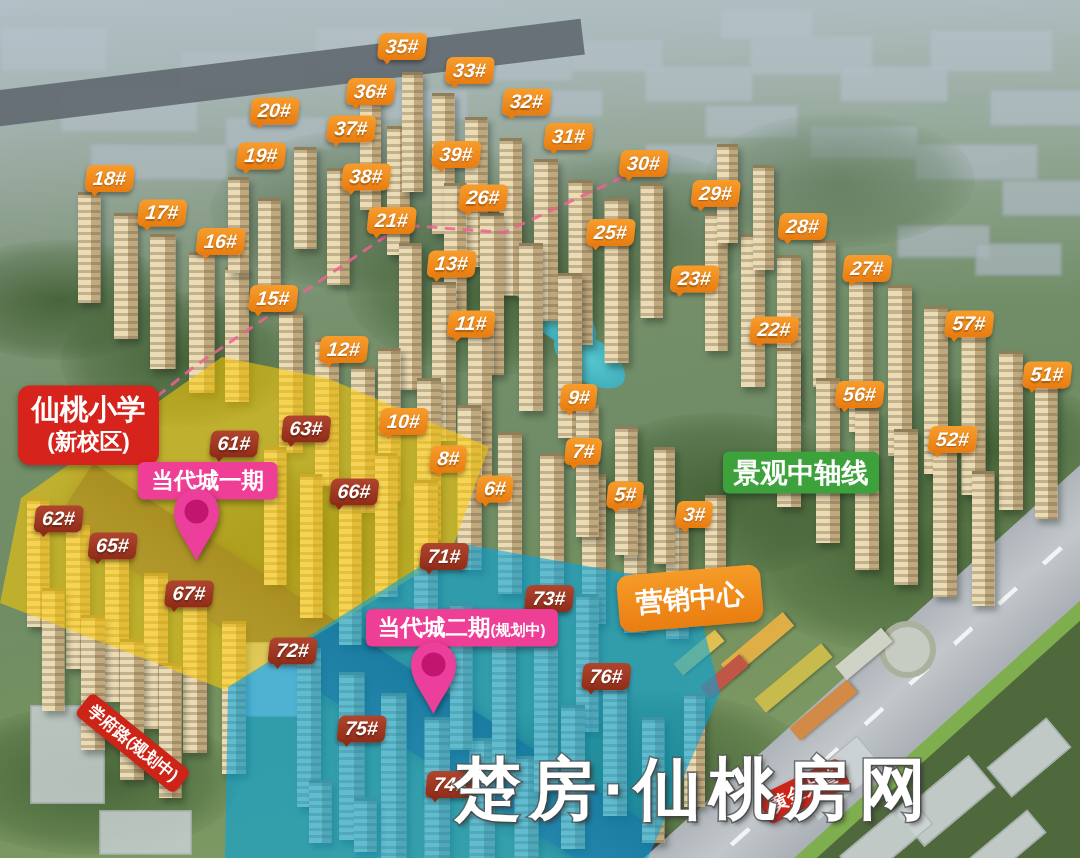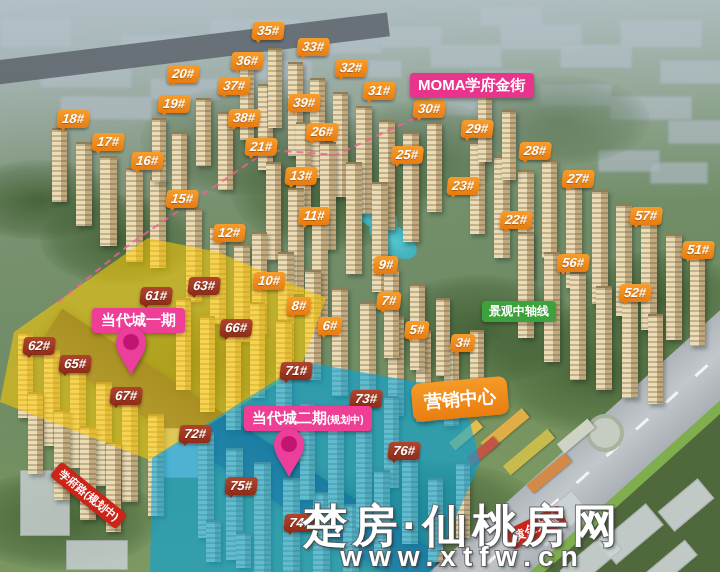--- a/index.html
+++ b/index.html
@@ -54,21 +54,21 @@
   
   .map-label{position:absolute;z-index:6;color:#fff;font-weight:bold;text-align:center;
     white-space:nowrap;border-radius:4px;box-shadow:0 2px 4px rgba(0,0,0,.35);}
   .lbl-school{left:12px;top:257px;background:#d6231b;border-radius:8px;padding:5px 9px;line-height:1.25;}
   .lbl-school .l1{font-size:19px;display:block;}
   .lbl-school .l2{font-size:15px;display:block;}
   .lbl-phase1{left:92px;top:308px;background:#ee3e95;font-size:15px;padding:3px 9px;}
   .lbl-phase2{left:244px;top:406px;background:#ee3e95;font-size:15px;padding:3px 8px;}
   .lbl-phase2 .note{font-size:10px;font-weight:bold;}
   .lbl-moma{left:410px;top:73px;background:#e8358b;font-size:15px;padding:3px 8px;}
-  .lbl-axis{left:482px;top:301px;background:#3da23c;font-size:12px;padding:2px 7px;}
+  .lbl-axis{left:482px;top:301px;background:#3da23c;font-size:18px;padding:2px 7px;}
   .lbl-kind{left:336px;top:354px;background:#d6231b;font-size:12px;padding:2px 6px;}
   .lbl-sales{left:412px;top:380px;background:linear-gradient(180deg,#f59b28,#ea7d10);font-size:18px;
     padding:7px 12px;border-radius:8px;transform:rotate(-5deg);}
   .lbl-road-sw{left:46px;top:486px;background:#cd2418;font-size:11px;padding:2px 6px;transform:rotate(39deg);}
   .lbl-road-se{left:506px;top:517px;background:#cd2418;font-size:12px;padding:2px 6px;transform:rotate(-26deg);}
   
   .pin{position:absolute;z-index:8;transform:translate(-50%,-100%);filter:drop-shadow(1px 2px 2px rgba(0,0,0,.4));}
   
   .wm{position:absolute;left:205px;right:0;text-align:center;z-index:9;color:#fff;font-weight:bold;
     -webkit-text-stroke:2px rgba(90,90,90,.8);paint-order:stroke fill;
@@ -296,37 +296,39 @@
       <div class="tag tag-red" style="left: 236px; top: 328px;">66#</div>
       <div class="tag tag-red" style="left: 126px; top: 396px;">67#</div>
       <div class="tag tag-red" style="left: 296px; top: 371px;">71#</div>
       <div class="tag tag-red" style="left: 195px; top: 434px;">72#</div>
       <div class="tag tag-red" style="left: 366px; top: 399px;">73#</div>
       <div class="tag tag-red" style="left: 404px; top: 451px;">76#</div>
       <div class="tag tag-red" style="left: 241px; top: 486px;">75#</div>
       <div class="tag tag-red" style="left: 300px; top: 523px;">74#</div>
     </div>
 
+  <div class="map-label lbl-school">
+    <span class="l1">仙桃小学</span>
+    <span class="l2">(新校区)</span>
+  </div>
   <div class="map-label lbl-phase2">
     <span>当代城二期</span><span class="note">(规划中)</span>
   </div>
   <div class="map-label lbl-phase1">当代城一期</div>
-  <div class="map-label lbl-moma">MOMA学府金街</div>
   <div class="map-label lbl-axis">景观中轴线</div>
   <div class="map-label lbl-sales">营销中心</div>
   <div class="map-label lbl-road-sw">学府路(规划中)</div>
   <div class="map-label lbl-road-se">黄金大道</div>
 
   <div>
       <div class="pin" style="left: 131px; top: 380px;"><svg width="36" height="52" viewBox="0 0 36 52">
           <path d="M18 51 C11 37 3 29 3 18 A15 15 0 1 1 33 18 C33 29 25 37 18 51 Z" fill="#ec3f9b"></path>
           <circle cx="18" cy="18" r="8" fill="#c21570"></circle>
         </svg></div>
       <div class="pin" style="left: 289px; top: 482px;"><svg width="36" height="52" viewBox="0 0 36 52">
           <path d="M18 51 C11 37 3 29 3 18 A15 15 0 1 1 33 18 C33 29 25 37 18 51 Z" fill="#ec3f9b"></path>
           <circle cx="18" cy="18" r="8" fill="#c21570"></circle>
         </svg></div>
     </div>
 
   <div class="wm wm1">楚房·仙桃房网</div>
-  <div class="wm wm2">www.xtfw.cn</div>
 
 </div>
 
 </body></html>

